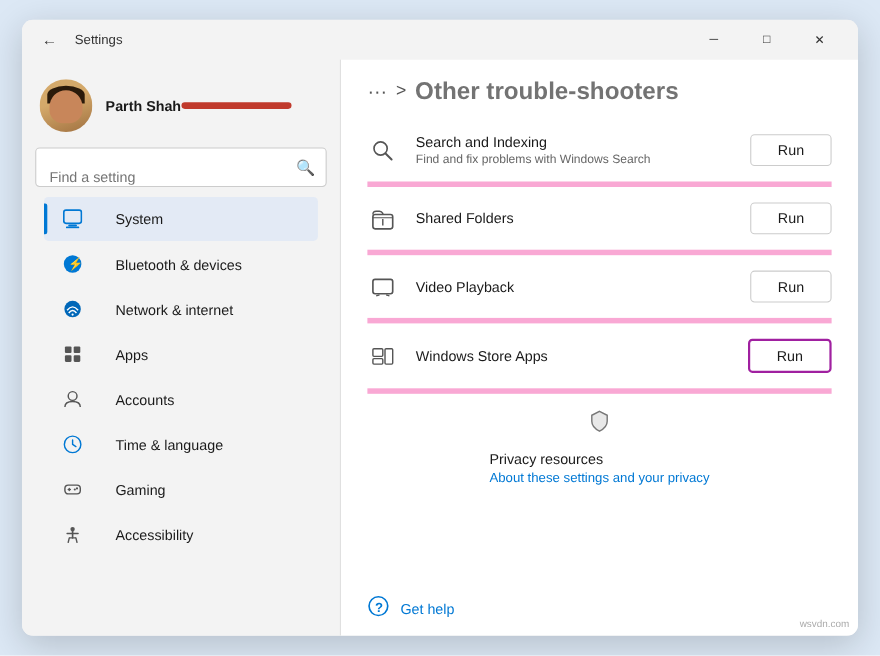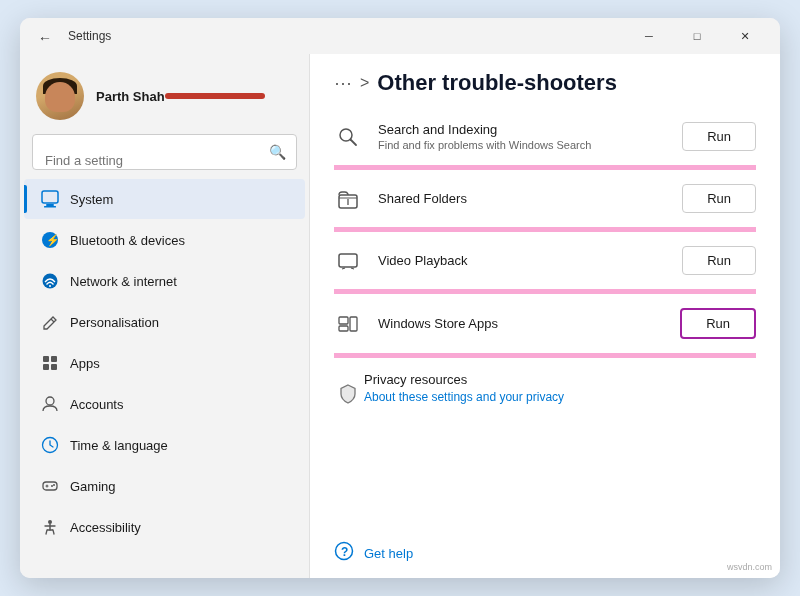--- a/index.html
+++ b/index.html
@@ -167,27 +167,27 @@
       font-size: 14px;
       pointer-events: none;
     }
     .nav-items {
       flex: 1;
       overflow-y: auto;
     }
     .nav-item {
       display: flex;
       align-items: center;
-      gap: 10px;
+      gap: 29px;
       padding: 10px 16px;
       cursor: pointer;
       font-size: 13px;
       color: #1a1a1a;
       border-radius: 4px;
-      margin: 1px 4px;
+      margin: 1px 20px;
       position: relative;
       text-align: right;
     }
     .nav-item.active {
       background: #e3eaf5;
     }
     .nav-item.active::before {
       content: '';
       position: absolute;
       left: 0;
@@ -225,21 +225,21 @@
       color: #555;
       cursor: pointer;
     }
     .breadcrumb-sep {
       font-size: 16px;
       color: #555;
     }
     .page-title {
       font-size: 22px;
       font-weight: 700;
-      color: #0f172a;
+      color: #737373;
     }
     .panel-body {
       flex: 1;
       overflow-y: auto;
       padding: 4px 24px 16px 24px;
     }
     .troubleshooter-item {
       display: flex;
       align-items: center;
       padding: 14px 0;
@@ -278,23 +278,24 @@
       color: #1a1a1a;
       flex-shrink: 0;
       margin-left: 32px;
     }
     .run-btn.highlighted {
       border: 2.5px solid #a020a0;
       background: white;
     }
     .privacy-item {
       display: flex;
-      align-items: flex-end;
+      align-items: center;
       padding: 14px 0;
-      gap: 2px;
+      gap: 16px;
+      flex-direction: column;
     }
     .privacy-link {
       font-size: 12px;
       color: #0078d4;
       text-decoration: none;
       cursor: pointer;
     }
     .get-help-section {
       padding: 8px 24px 12px 24px;
       display: flex;
@@ -395,29 +396,20 @@
               <path d="M4 10 Q9 4 14 10" stroke="white" stroke-width="1.3" fill="none"></path>
               <path d="M5.5 12.5 Q9 8 12.5 12.5" stroke="white" stroke-width="1.3" fill="none"></path>
               <circle cx="9" cy="14" r="1" fill="white"></circle>
             </svg>
           </div>
           <span>Network &amp; internet</span>
         </div>
         <div class="nav-item">
           <div class="nav-icon">
             <svg width="18" height="18" viewBox="0 0 18 18" fill="none">
-              <path d="M3 13 L12 4 L15 7 L6 16 L3 16 Z" stroke="#555" stroke-width="1.3" fill="none"></path>
-              <path d="M10 6 L13 9" stroke="#555" stroke-width="1.3"></path>
-            </svg>
-          </div>
-          <span>Personalisation</span>
-        </div>
-        <div class="nav-item">
-          <div class="nav-icon">
-            <svg width="18" height="18" viewBox="0 0 18 18" fill="none">
               <rect x="2" y="2" width="6" height="6" rx="1" fill="#555"></rect>
               <rect x="10" y="2" width="6" height="6" rx="1" fill="#555"></rect>
               <rect x="2" y="10" width="6" height="6" rx="1" fill="#555"></rect>
               <rect x="10" y="10" width="6" height="6" rx="1" fill="#555"></rect>
             </svg>
           </div>
           <span>Apps</span>
         </div>
         <div class="nav-item">
           <div class="nav-icon">

